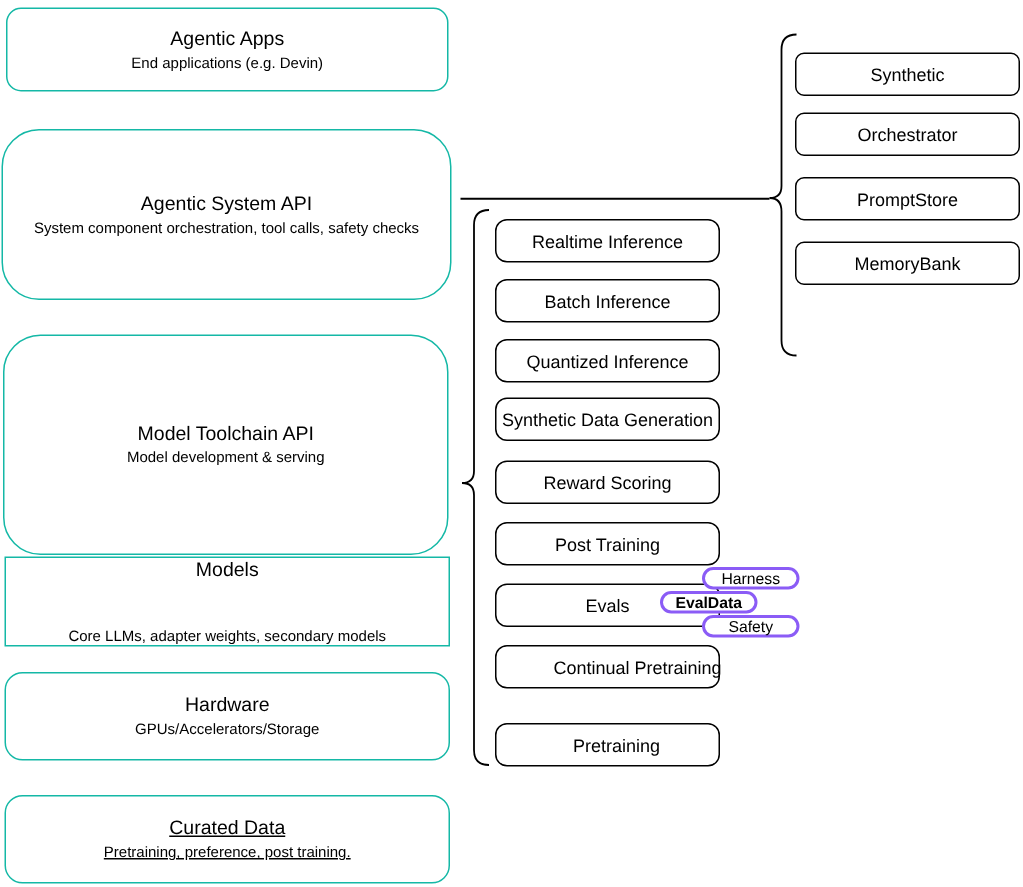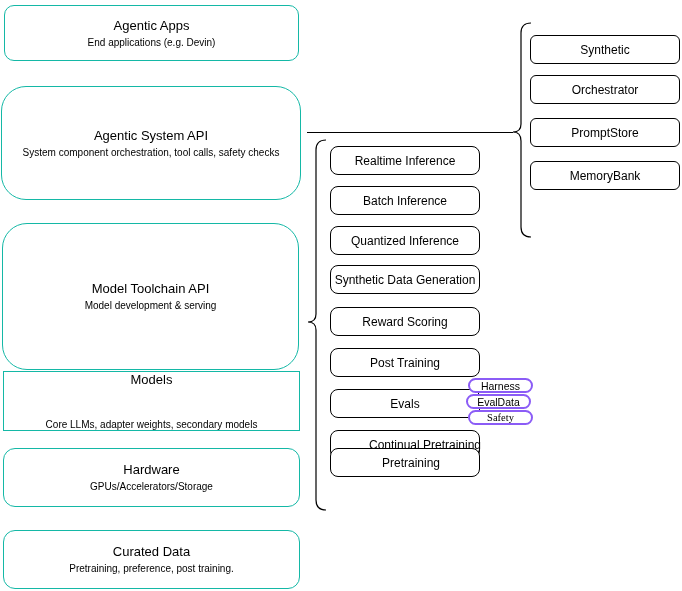--- a/index.html
+++ b/index.html
@@ -100,38 +100,38 @@
   <div class="box" style="left:3px; top:371px; width:297px; height:60px; border-radius:0;gap:28px;">
     <div class="title">Models</div>
     <div class="subtitle">Core LLMs, adapter weights, secondary models</div>
   </div>
 
   <div class="box" style="left:3px; top:448px; width:297px; height:59px; border-radius:12px;">
     <div class="title">Hardware</div>
     <div class="subtitle">GPUs/Accelerators/Storage</div>
   </div>
 
-  <div class="box" style="left:3px; top:530px; width:297px; height:59px; border-radius:12px;">
+  <div class="box" style="left:3px; top:530px; width:297px; height:59px; border-radius:12px;text-decoration:underline;">
     <div class="title">Curated Data</div>
     <div class="subtitle">Pretraining, preference, post training.</div>
   </div>
 
   <div class="node mid" style="top:146px;">Realtime Inference</div>
   <div class="node mid" style="top:186px;">Batch Inference</div>
   <div class="node mid" style="top:226px;">Quantized Inference</div>
   <div class="node mid" style="top:265px;">Synthetic Data Generation</div>
   <div class="node mid" style="top:307px;">Reward Scoring</div>
   <div class="node mid" style="top:348px;">Post Training</div>
   <div class="node mid" style="top:389px;">Evals</div>
   <div class="node mid" style="top:430px;padding-left:40px;">Continual Pretraining</div>
-  <div class="node mid" style="top:448px;padding-left:12px;">Pretraining</div>
+  <div class="node mid" style="top:482px;padding-left:12px;">Pretraining</div>
 
   <div class="tag" style="left:468px; top:378px;">Harness</div>
-  <div class="tag" style="left:466px; top:394px;">EvalData</div>
-  <div class="tag" style="left:468px; top:410px;font-family:Liberation Serif, serif;">Safety</div>
+  <div class="tag" style="left:440px; top:394px;font-weight:bold;">EvalData</div>
+  <div class="tag" style="left:468px; top:410px;">Safety</div>
 
   <div class="node right" style="top:35px;">Synthetic</div>
   <div class="node right" style="top:75px;">Orchestrator</div>
   <div class="node right" style="top:118px;">PromptStore</div>
   <div class="node right" style="top:161px;">MemoryBank</div>
 
   <svg id="connector-layer" viewBox="0 0 682 591" xmlns="http://www.w3.org/2000/svg">
 
     <line x1="307" y1="132.5" x2="513" y2="132.5" stroke="#000000" stroke-width="1.2"></line>
 

